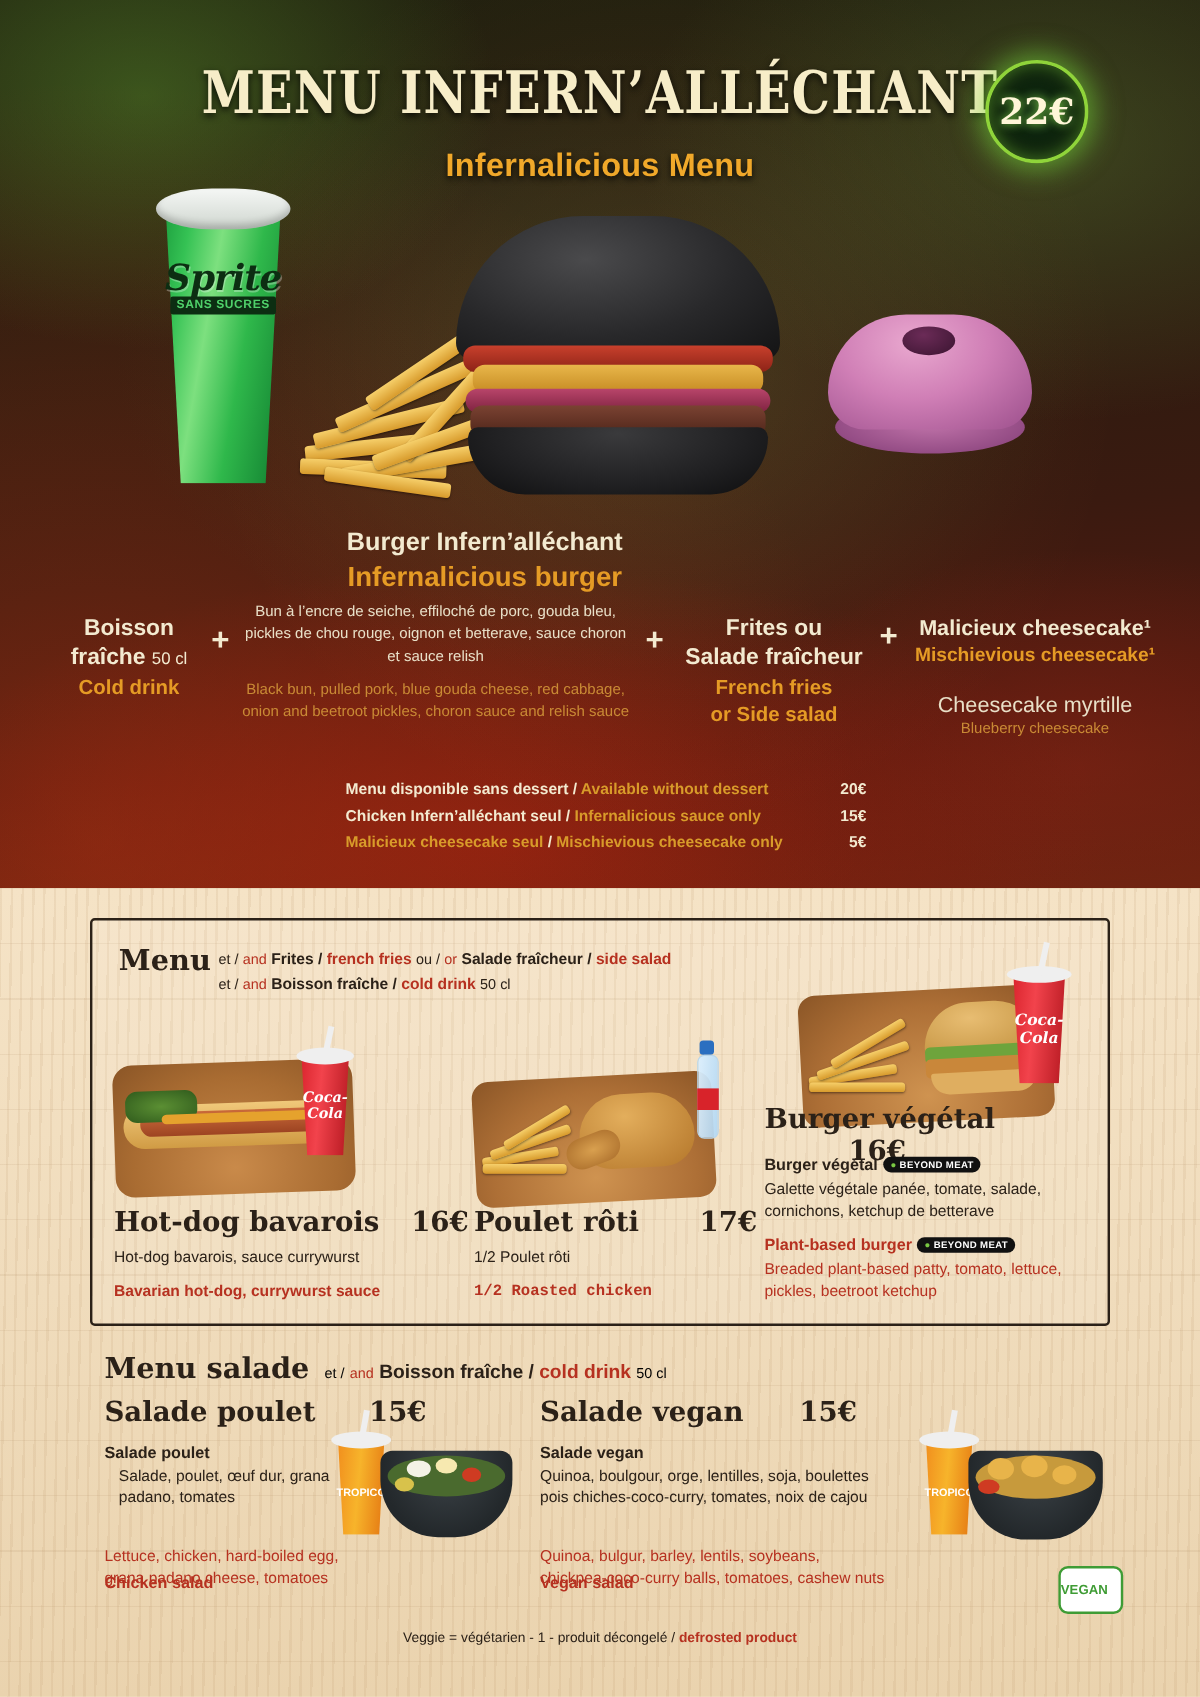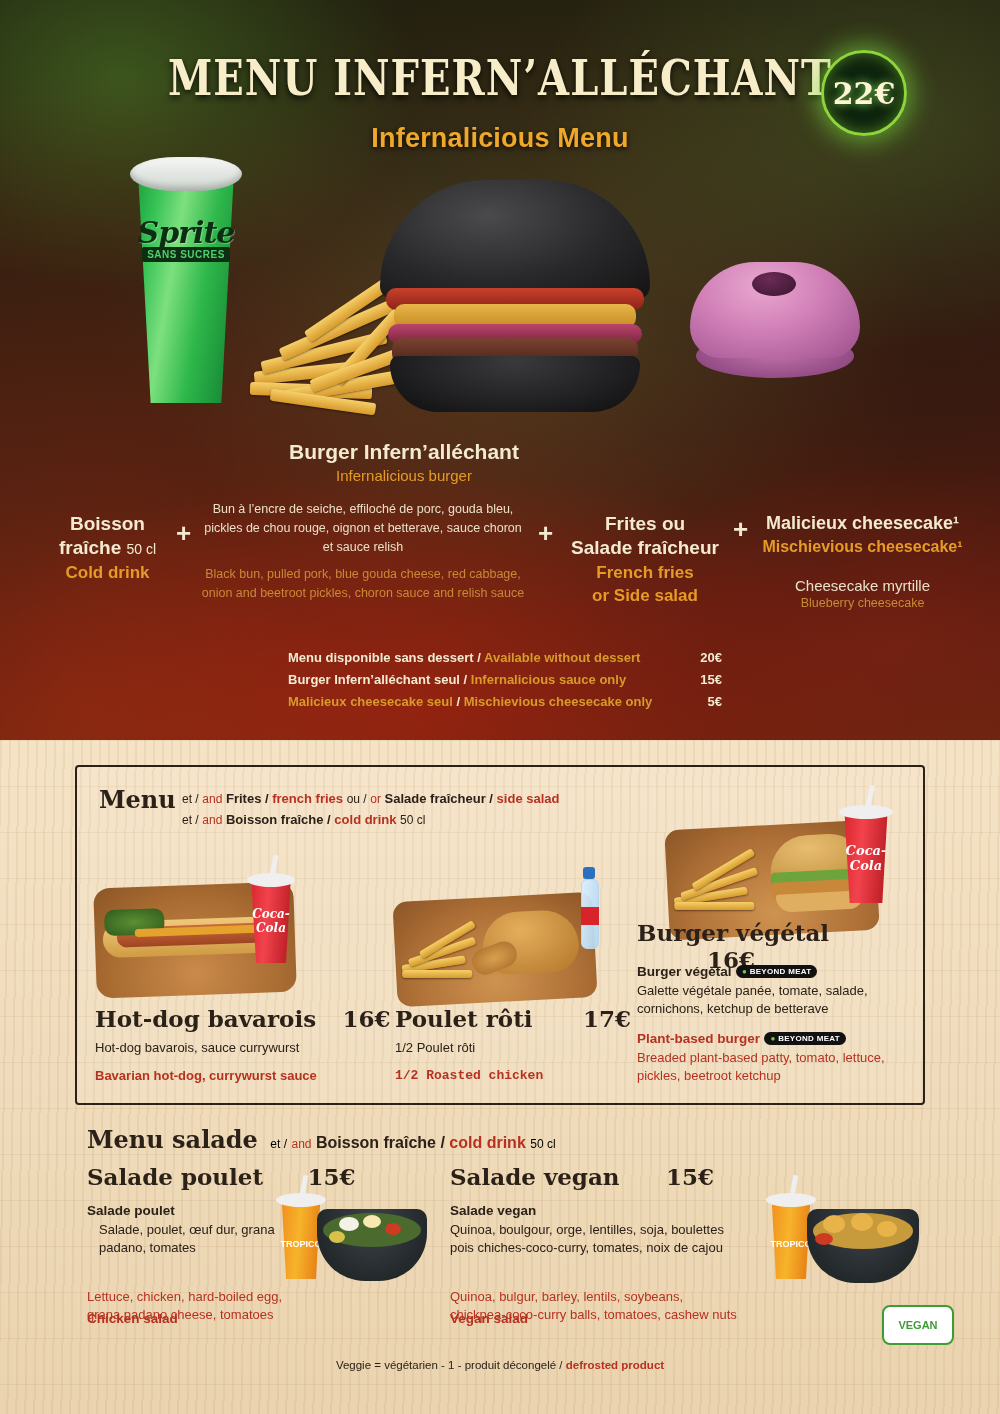--- a/index.html
+++ b/index.html
@@ -130,32 +130,32 @@
     border-radius: 50%;
   }
   .cake-berry{
     position:absolute; left:62px; top:10px; width:44px; height:24px;
     background: radial-gradient(ellipse at 40% 30%, #6b2b57, #3a1430);
     border-radius:50%;
   }
 
   .burger-names { position:absolute; top:440px; left:0; width:808px; text-align:center; z-index:5;}
   .bn-fr { font-size:21px; color:#f3ead0; font-weight:600; }
-  .bn-en { font-size:15px; color:#e59b25; font-weight:400; margin-top:3px; }
+  .bn-en { font-size:23px; color:#e59b25; font-weight:700; margin-top:3px; }
 
   
   .components { position:absolute; top:500px; left:0; width:1000px; z-index:5; }
   .plus { position:absolute; color:#f3ead0; font-size:26px; font-weight:bold; }
   .col { position:absolute; text-align:center; }
   .c-fr { color:#f3ead0; font-size:19px; font-weight:600; line-height:1.25; }
   .c-fr .small { font-size:14px; font-weight:400; }
   .c-en { color:#e59b25; font-size:17px; font-weight:600; line-height:1.25; margin-top:2px;}
   .desc-fr { color:#e9e0c8; font-size:12.5px; line-height:1.5; }
   .desc-en { color:#c98a35; font-size:12.5px; line-height:1.5; margin-top:9px;}
-  .cc-fr { color:#e9e0c8; font-size:15px; }
+  .cc-fr { color:#e9e0c8; font-size:18px; }
   .cc-en { color:#c98a35; font-size:12.5px; margin-top:2px;}
 
   
   .options { position:absolute; top:650px; left:0; width:1000px; z-index:5;}
   .opt-row { position:relative; height:22px; font-size:13px; font-weight:bold; }
   .opt-fr { position:absolute; left:288px; color:#f3ead0; }
   .opt-en { color:#d89b2a; font-weight:bold; }
   .opt-price { position:absolute; left:676px; width:46px; text-align:right; color:#f3ead0; }
 
   
@@ -188,23 +188,23 @@
   .item-end { font-size:13px; color:#b63120; line-height:1.35;}
 
   
   .salad-sec { position:absolute; left:75px; top:385px; width:850px; }
   .f-line { font-size:11.5px; color:#2b2118; }
   .f-line .red { color:#b63120; }
 
   
   .plate { position:absolute; border-radius:6px; }
   .veg-badge {
-    position:absolute; right:46px; top:1305px; width:72px; height:40px;
+    position:absolute; right:64px; top:1305px; width:54px; height:40px;
     background:#ffffff; border:2px solid #3f9c35; border-radius:8px;
-    display:flex;align-items:center;justify-content:center;
+    display:flex;align-items:center;
     font-size:11px;font-weight:bold;color:#3f9c35; z-index:7;
   }
   .beyond {
     display:inline-block; background:#111; color:#fff; font-size:8px; font-weight:bold;
     padding:2px 6px; border-radius:9px; vertical-align:middle; letter-spacing:.3px;
   }
   .beyond::before{content:"● ";color:#7ac943;}
 </style>
 </head>
 <body>
@@ -298,21 +298,21 @@
       <div class="cc-en">Blueberry cheesecake</div>
     </div>
   </div>
 
   <div class="options">
     <div class="opt-row">
       <div class="opt-fr"><span>Menu disponible sans dessert</span><span> / </span><span class="opt-en">Available without dessert</span></div>
       <div class="opt-price">20€</div>
     </div>
     <div class="opt-row">
-      <div class="opt-fr"><span>Burger Infern’alléchant seul</span><span> / </span><span class="opt-en">Infernalicious sauce only</span></div>
+      <div class="opt-fr"><span>Chicken Infern’alléchant seul</span><span> / </span><span class="opt-en">Infernalicious sauce only</span></div>
       <div class="opt-price">15€</div>
     </div>
     <div class="opt-row">
       <div class="opt-fr"><span class="opt-en">Malicieux cheesecake seul</span><span> / </span><span class="opt-en">Mischievious cheesecake only</span></div>
       <div class="opt-price">5€</div>
     </div>
   </div>
 </div>
 
 <div class="bottom-panel">

